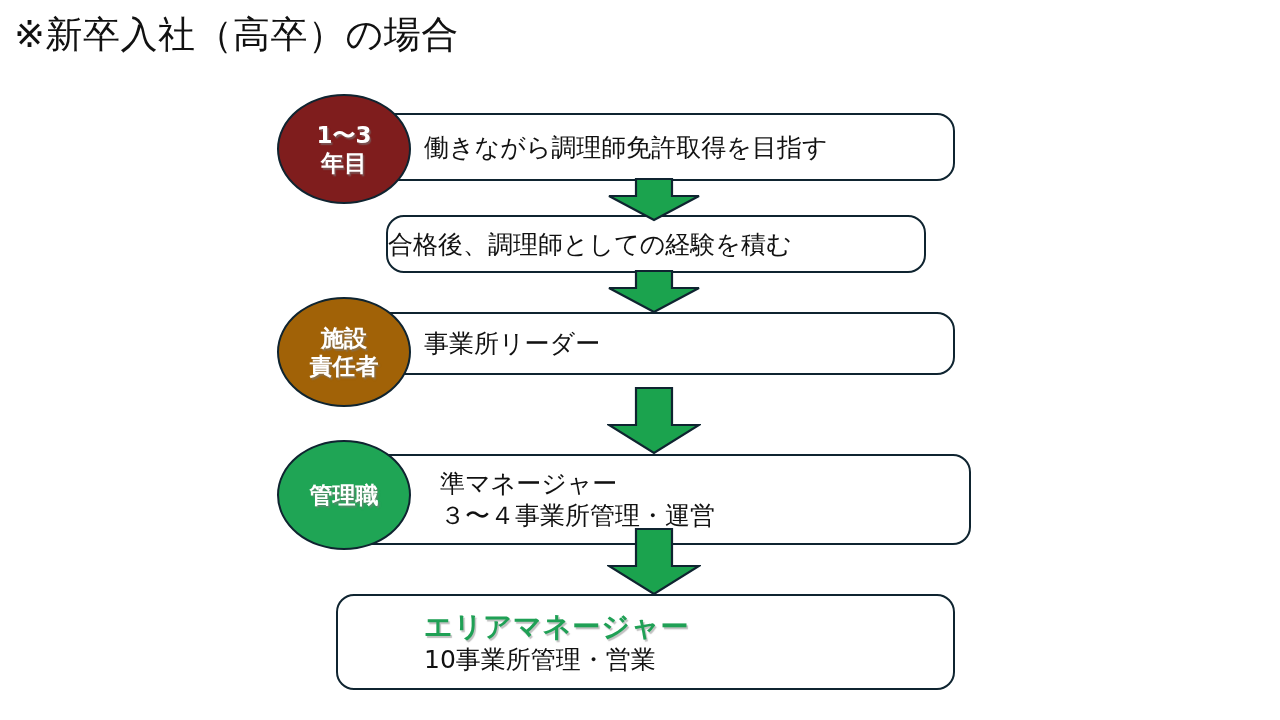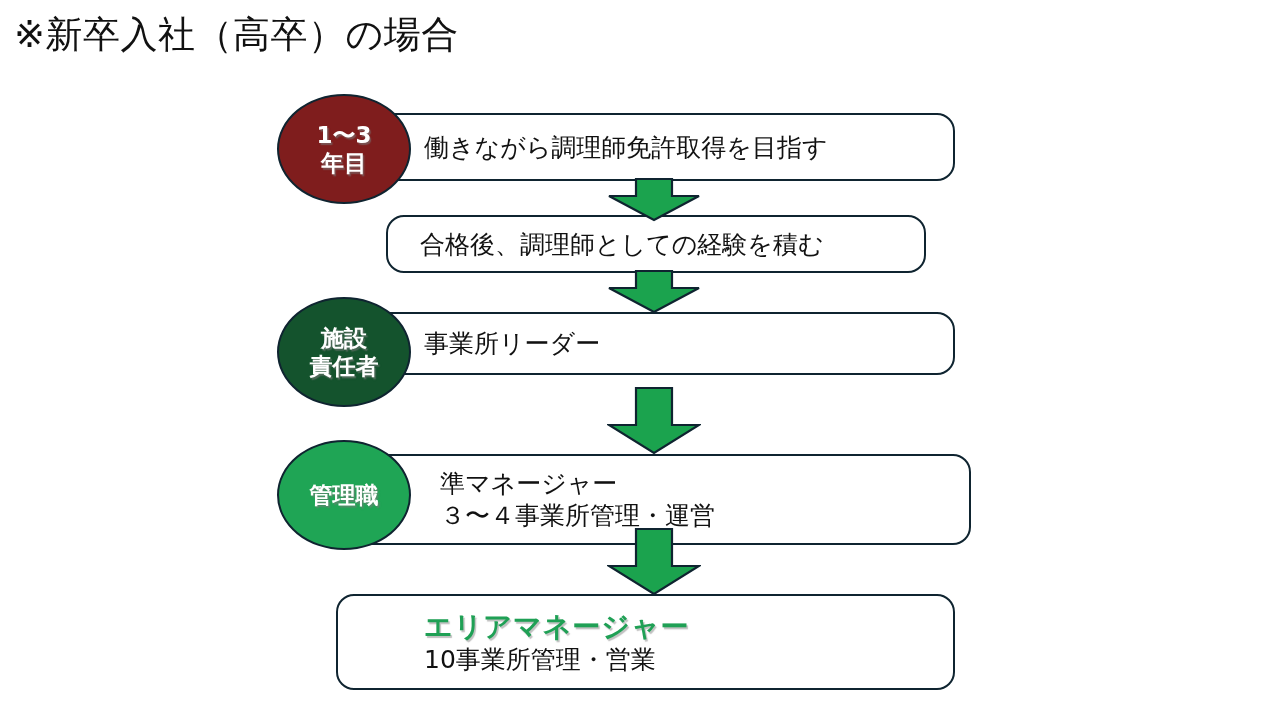--- a/index.html
+++ b/index.html
@@ -53,21 +53,21 @@
 
   .box-text {
     display: block;
     width: 100%;
     line-height: 1.32;
     color: #111111;
     white-space: nowrap;
   }
 
   .box-text.single  { font-size: 25px; }
-  .box-text.narrow  { font-size: 25px; padding-left: 32px; }
+  .box-text.narrow  { font-size: 25px; }
 
   
   #box-row1 { left: 336px; top: 113px; width: 619px; height: 68px; }
   #box-row1 .box-text { padding-left: 86px; font-size: 25px; }
 
   
   #box-row2 { left: 386px; top: 215px; width: 540px; height: 58px; }
 
   
   #box-row3 { left: 336px; top: 312px; width: 619px; height: 63px; }
@@ -172,21 +172,21 @@
   <div class="flow-arrow" id="arrow-2">
     <svg width="94" height="44" viewBox="0 0 94 44">
       <polygon points="29,1 65,1 65,18 92,18 47,42 2,18 29,18" fill="#1ba34e" stroke="#0f2430" stroke-width="2.2" stroke-linejoin="miter"></polygon>
     </svg>
   </div>
 
   <div class="flow-box" id="box-row3">
     <span class="box-text single">事業所リーダー</span>
   </div>
 
-  <div class="flow-circle" id="circle-row3" style="background:#14532d;">
+  <div class="flow-circle" id="circle-row3" style="background:#a16207;">
     <span class="circle-label two-line">
       <span>施設</span><br>
       <span>責任者</span>
     </span>
   </div>
 
   <div class="flow-arrow" id="arrow-3">
     <svg width="94" height="68" viewBox="0 0 94 68">
       <polygon points="29,1 65,1 65,38 92,38 47,66 2,38 29,38" fill="#1ba34e" stroke="#0f2430" stroke-width="2.2" stroke-linejoin="miter"></polygon>
     </svg>

